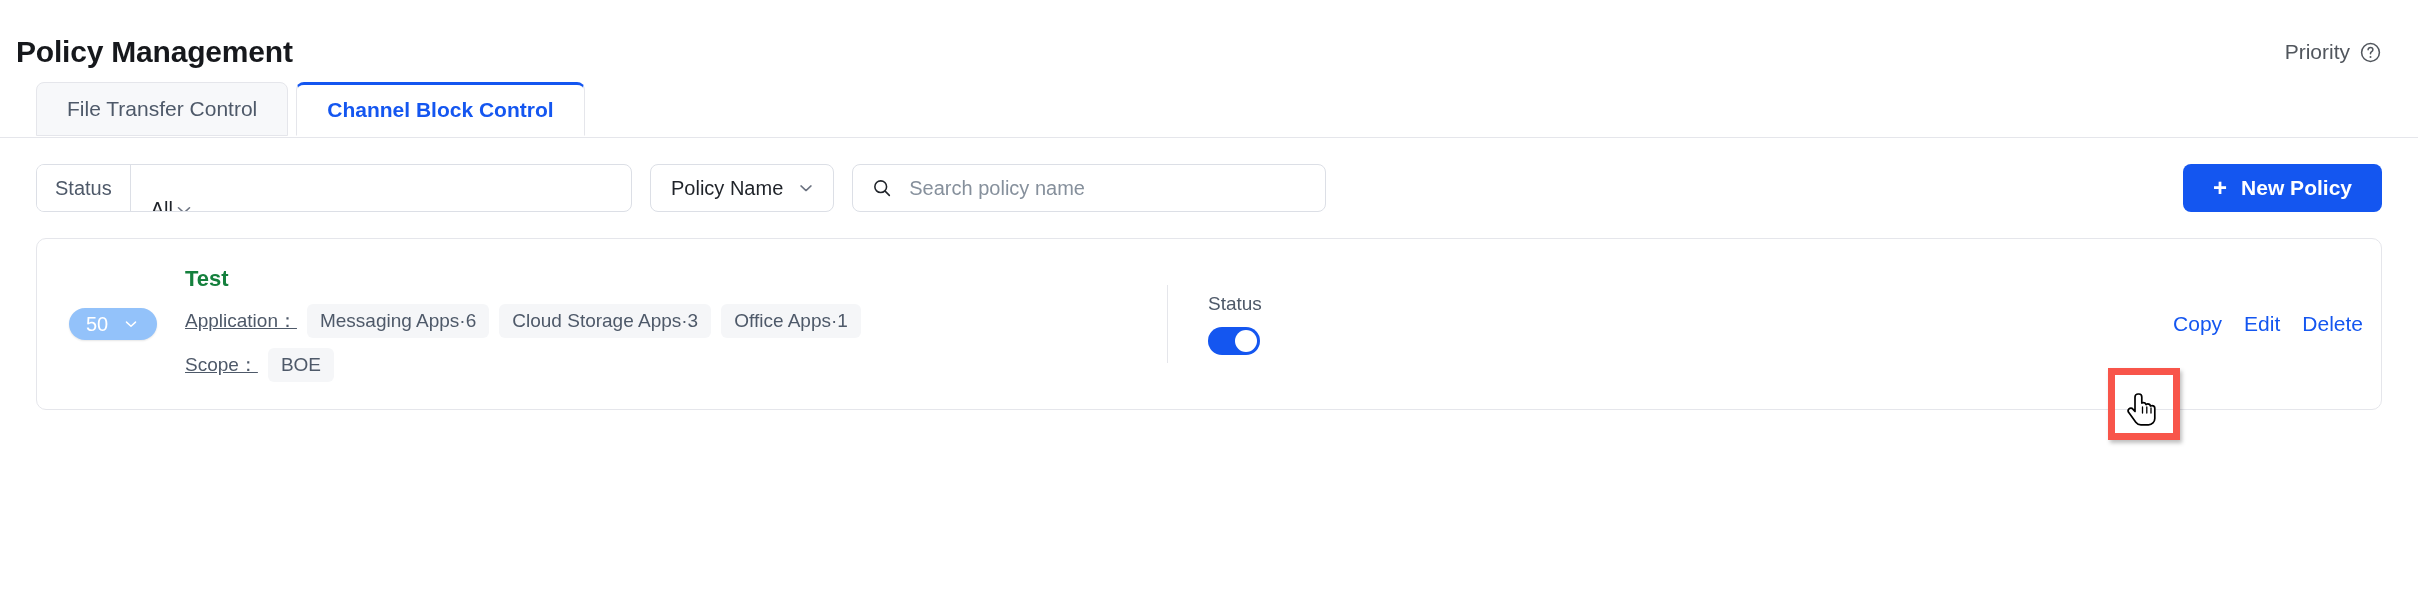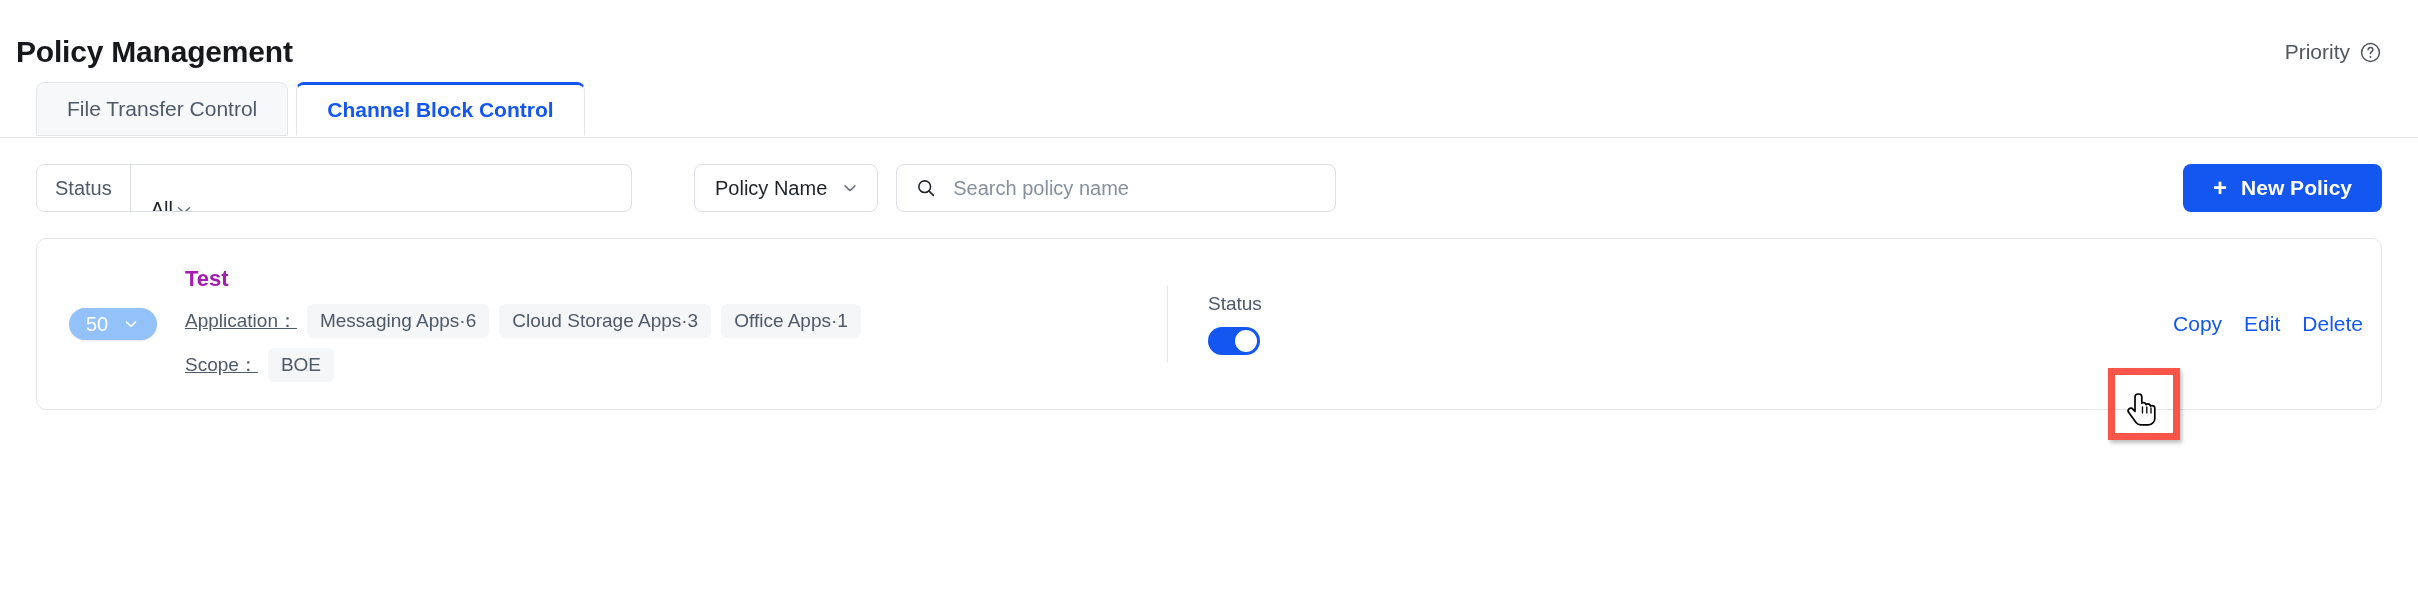--- a/index.html
+++ b/index.html
@@ -125,24 +125,23 @@
   .chev {
     width: 22px; height: 22px;
     display: inline-flex;
     align-items: center; justify-content: center;
     flex: none;
   }
   .policy-name-select {
     padding: 0 16px 0 20px;
     gap: 12px;
     white-space: nowrap;
-    margin-left: 44px;
   }
   .search-box {
-    width: 440px;
+    width: 474px;
     padding: 0 16px 0 18px;
     gap: 14px;
   }
   .search-box input {
     border: none;
     outline: none;
     font-size: 20px;
     font-family: "Liberation Sans", sans-serif;
     color: #1f2329;
     background: transparent;
@@ -209,21 +208,21 @@
     margin-left: 28px;
     display: flex;
     flex-direction: column;
     gap: 10px;
     flex: none;
     width: 880px;
   }
   .policy-name {
     font-size: 22px;
     font-weight: bold;
-    color: #a21caf;
+    color: #15803d;
     margin-bottom: 2px;
   }
   .meta-row {
     display: flex;
     align-items: center;
     gap: 0px;
     font-size: 19px;
     color: #4e5969;
   }
   .meta-label { white-space: nowrap; color: #4e5969; text-decoration: underline; }

